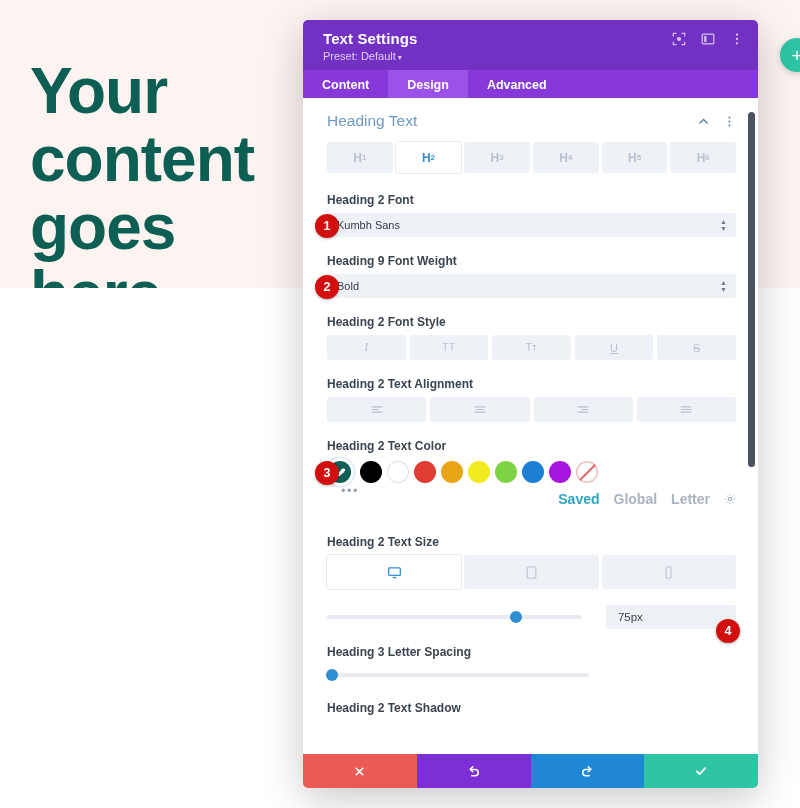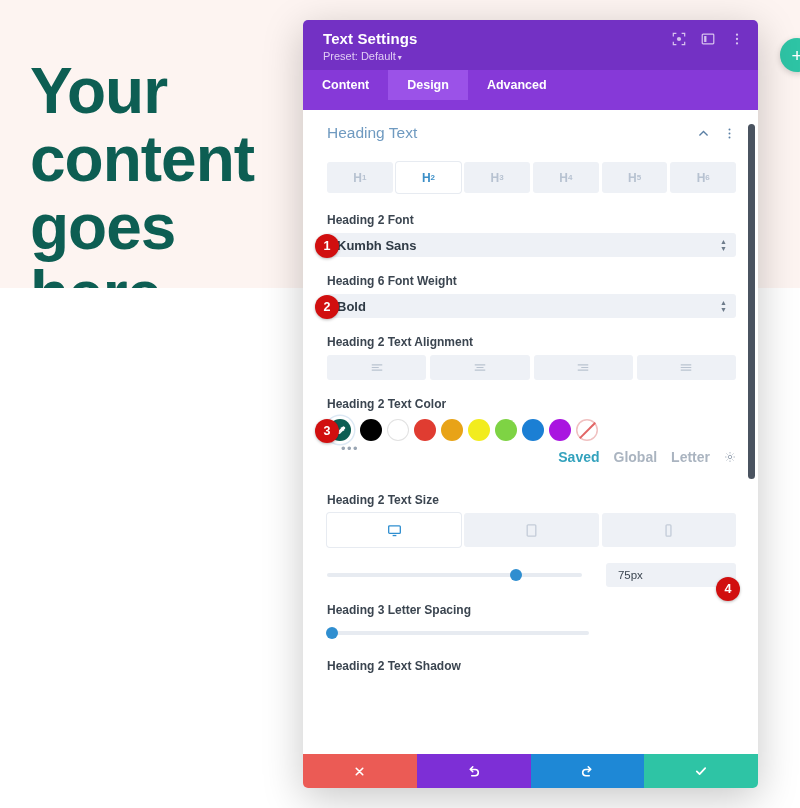--- a/index.html
+++ b/index.html
@@ -53,36 +53,36 @@
   .modal-preset { color: #e0ccf4; font-size: 11px; margin-top: 3px; }
   .modal-preset .caret { font-size: 8px; margin-left: 2px; }
   .header-icons {
     position: absolute; right: 14px; top: 12px;
     display: flex; align-items: center; gap: 15px;
   }
   .hicon { width: 14px; height: 14px; color: #d7c2ee; display: block; }
   .hicon svg { display: block; }
 
   .tabs {
-    background: #8639d8; display: flex; flex: 0 0 auto; height: 40px;
+    background: #8639d8; display: flex; flex: 0 0 auto; height: 28px;
   }
   .tab {
     padding: 0 19px; height: 30px; line-height: 30px;
     color: #ffffff; font-size: 12.5px; font-weight: 700;
   }
   .tab.active { background: #9b52e8; }
 
   .scroll-area {
     flex: 1 1 auto; position: relative; background: #fff; overflow: hidden;
   }
   .inner { padding: 14px 22px 0 24px; }
 
   .section-head {
     display: flex; align-items: center; justify-content: space-between;
-    padding-bottom: 20px;
+    padding-bottom: 12px;
   }
   .section-title { color: #6f9ac0; font-size: 15.5px; font-weight: 400; }
   .section-head-icons { display: flex; align-items: center; gap: 13px; color: #5a7fa4; }
   .section-head-icons svg { display: block; }
 
   
   .hstrip { display: flex; gap: 3px; margin-bottom: 20px; }
   .hbtn {
     flex: 1; height: 31px; border-radius: 3px; background: #eef1f6;
     display: flex; align-items: center; justify-content: center;
@@ -94,21 +94,21 @@
   .field-label {
     color: #3b4550; font-size: 12px; font-weight: 700;
     margin-bottom: 6px; margin-top: 0;
   }
   .field-block { margin-bottom: 17px; position: relative; }
 
   .select-row {
     position: relative; height: 24px; background: #eef1f6; border-radius: 3px;
     display: flex; align-items: center; padding: 0 10px;
   }
-  .select-row .val { font-size: 13px; color: #2f3a45; font-weight: 700; }
+  .select-row .val { font-size: 11px; color: #2f3a45; font-weight: 400; }
   .select-arrows {
     position: absolute; right: 9px; top: 50%; transform: translateY(-50%);
     display: flex; flex-direction: column; gap: 2px; color: #6d7b8a;
   }
   .select-arrows span { font-size: 7px; line-height: 5px; }
 
   
   .badge {
     position: absolute; width: 24px; height: 24px; border-radius: 50%;
     background: #d10f0f; color: #fff; font-size: 12.5px; font-weight: 700;
@@ -290,31 +290,51 @@
           <div class="select-row">
             <span class="val">Kumbh Sans</span>
             <span class="select-arrows">
                 <span>▲</span>
                 <span>▼</span>
               </span>
           </div>
         </div>
 
         <div class="field-block">
-          <div class="field-label">Heading 6 Font Weight</div>
+          <div class="field-label">Heading 9 Font Weight</div>
           <div class="badge" style="left:-12px; top:21px;">2</div>
           <div class="select-row">
             <span class="val">Bold</span>
             <span class="select-arrows">
                 <span>▲</span>
                 <span>▼</span>
               </span>
           </div>
         </div>
 
+        <div class="field-block">
+          <div class="field-label">Heading 2 Font Style</div>
+          <div class="btn-group">
+            <div class="gbtn">
+                <span style="font-style:italic;font-family:'Liberation Serif',serif;font-size:12px;">I</span>
+              </div>
+            <div class="gbtn">
+                <span style="font-size:10px;letter-spacing:.5px;">TT</span>
+              </div>
+            <div class="gbtn">
+                <span style="font-size:10px;letter-spacing:.5px;">Tᴛ</span>
+              </div>
+            <div class="gbtn">
+                <span style="font-size:11px;text-decoration:underline;">U</span>
+              </div>
+            <div class="gbtn">
+                <span style="font-size:11px;text-decoration:line-through;">S</span>
+              </div>
+          </div>
+        </div>
 
         <div class="field-block">
           <div class="field-label">Heading 2 Text Alignment</div>
           <div class="btn-group">
             <div class="gbtn">
               <svg viewBox="0 0 16 12" width="14" height="11" stroke="currentColor" stroke-width="1.3" fill="none">
                   <path d="M2 3h12M2 6h8M2 9h12"></path>
                 </svg>
             </div>
             <div class="gbtn">

